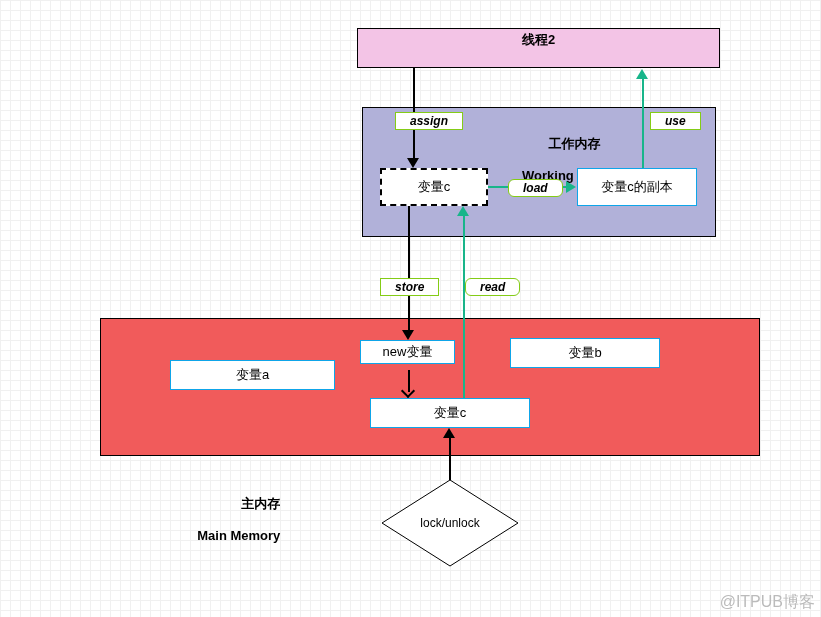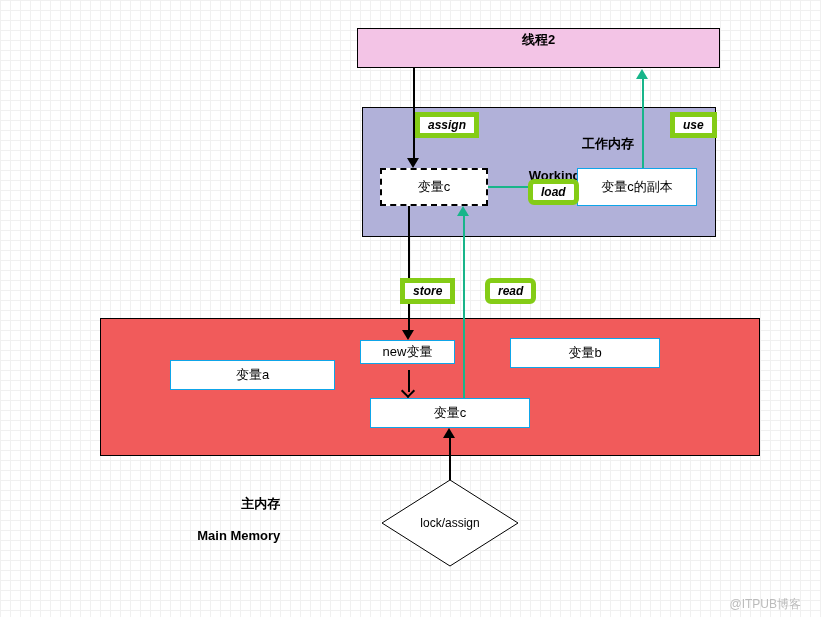--- a/index.html
+++ b/index.html
@@ -29,24 +29,23 @@
   .region { position: absolute; border: 1px solid #000; }
   .thread-box { background: #f3c4e6; }
   .working-mem { background: #b1b1d9; }
   .main-mem { background: #f15b5b; }
   .dashed { border: 2px dashed #000; }
   .edge-label {
     position: absolute;
     font-size: 12px;
     font-weight: bold;
     background: #fff;
-    padding: 1px 8px;
-    border: 5px solid #84cc16;
+    padding: 1px 14px;
+    border: 1px solid #84cc16;
     font-style: italic;
-    margin-left: 20px;
   }
   .plain-label {
     position: absolute;
     font-size: 13px;
     font-weight: bold;
     text-align: right;
     white-space: pre;
   }
   .arrow {
     position: absolute;
@@ -68,34 +67,34 @@
     border-top:2px solid #000; border-right:2px solid #000;
     transform: rotate(135deg); 
   }
   .diamond-label {
     position:absolute;
     font-size:12px;
     font-weight:normal;
   }
   .watermark {
     position: absolute;
-    right: 20px;
+    right: 6px;
     bottom: 4px;
-    font-size: 12px;
+    font-size: 16px;
     color: #bbb;
   }
 </style>
 </head>
 <body>
 
 <div class="region thread-box" style="left:357px; top:28px; width:363px; height:40px;"></div>
 <div class="box" style="left:357px; top:28px; width:363px; height:24px; border:none; background:transparent; font-weight:bold;">线程2</div>
 
 <div class="region working-mem" style="left:362px; top:107px; width:354px; height:130px;"></div>
-<div class="plain-label" style="left:484px; top:120px; width:150px; ">
+<div class="plain-label" style="left:496px; top:120px; width:150px; text-align:center;">
   <span>工作内存</span><br>
   <span>Working Memory</span>
 </div>
 
 <div class="box dashed" style="left:380px; top:168px; width:108px; height:38px;">变量c</div>
 
 <div class="box" style="left:577px; top:168px; width:120px; height:38px;">变量c的副本</div>
 
 <div class="region main-mem" style="left:100px; top:318px; width:660px; height:138px;"></div>
 
@@ -109,21 +108,21 @@
 
 <div class="plain-label" style="left:190px; top:480px;">
   <span>主内存</span><br>
   <span>Main Memory</span>
 </div>
 
 <div style="position:absolute; left:380px; top:478px; width:140px; height:90px;">
   <svg width="140" height="90">
     <polygon points="70,2 138,45 70,88 2,45" fill="#fff" stroke="#000" stroke-width="1"></polygon>
   </svg>
-  <div class="diamond-label" style="left:0; top:38px; width:140px; text-align:center;">lock/assign</div>
+  <div class="diamond-label" style="left:0; top:38px; width:140px; text-align:center;">lock/unlock</div>
 </div>
 
 <div class="arrow v-line" style="left:413px; top:68px; height:92px;"></div>
 <div class="arrowhead down-black" style="left:407px; top:158px;"></div>
 <div class="edge-label" style="left:395px; top:112px;">assign</div>
 
 <div class="arrow v-line green" style="left:642px; top:78px; height:90px;"></div>
 <div class="arrowhead up-green" style="left:636px; top:69px;"></div>
 <div class="edge-label" style="left:650px; top:112px;">use</div>
 

